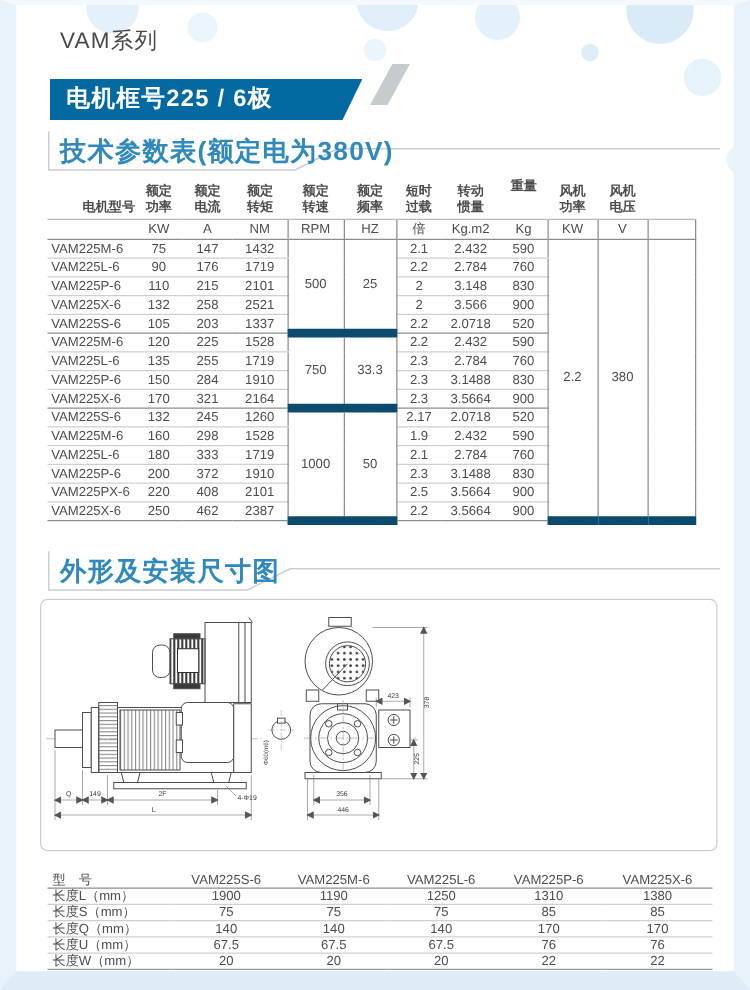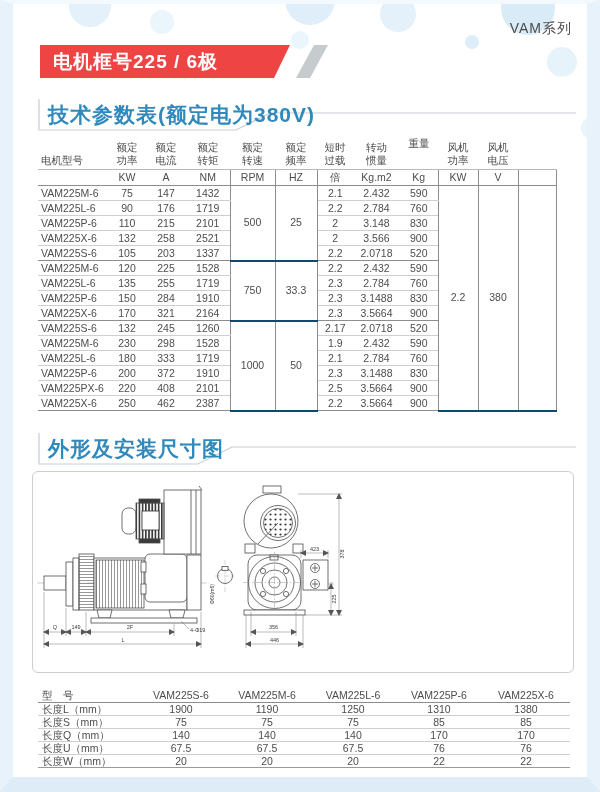--- a/index.html
+++ b/index.html
@@ -8,47 +8,47 @@
     background:#ffffff;
     font-family:"Liberation Sans","DejaVu Sans",sans-serif;
     color:#4d4d4d;
   }
   .edge-frame{position:absolute;inset:0;pointer-events:none;
     border-left:13px solid #e7f2fa;border-right:13px solid #e7f2fa;
     border-bottom:15px solid #ddecf7;border-top:4px solid #f3f9fd;z-index:5;}
   .bubbles{position:absolute;top:0;left:0;z-index:0;}
   .page{position:relative;z-index:2;padding:20px 28px 0 38px;}
 
-  .series-title{font-size:14px;color:#4a4a4a;margin-left:0;letter-spacing:1px;text-align:right;}
+  .series-title{font-size:18px;color:#4a4a4a;margin-left:10px;letter-spacing:1px;}
 
   .banner-wrap{position:relative;height:33px;margin-top:7px;width:320px;}
-  .banner{position:absolute;left:2px;top:0;width:250px;height:34px;background:#ef4444;
+  .banner{position:absolute;left:2px;top:12px;width:250px;height:34px;background:#0369a1;
     clip-path:polygon(0 0,250px 0,234px 33px,0 33px);}
   .banner span{display:block;line-height:33px;padding-left:13px;color:#ffffff;
     font-size:19px;font-weight:bold;letter-spacing:1px;}
   .banner-slash{position:absolute;left:258px;top:0;width:34px;height:33px;background:#c6cbce;
     clip-path:polygon(18px 0,32px 0,14px 33px,0 33px);}
 
   .sec-header{position:relative;height:38px;margin-top:15px;}
   .sec-header svg{position:absolute;left:0;top:0;}
   .sec-header .sec-title{position:absolute;left:10px;top:8px;font-size:21px;
     font-weight:600;color:#3089bb;letter-spacing:1px;}
 
   table{border-collapse:collapse;table-layout:fixed;}
   .spec{width:518px;margin-top:6px;font-size:10.5px;color:#4d4d4d;}
   .spec th,.spec td{font-weight:normal;text-align:center;padding:0;line-height:13px;}
   .spec .lrow th{vertical-align:bottom;white-space:pre-line;height:30px;
-    border-bottom:1px solid #b9b9b9;padding-bottom:2px;}
+    border-bottom:1px solid #b9b9b9;padding-bottom:2px;font-weight:bold;}
   .spec .lrow th.top{vertical-align:top;margin-top:14px;}
-  .spec .lrow th.model{text-align:left;padding-left:3px;}
+  .spec .lrow th.model{text-align:right;padding-left:3px;}
   .spec .urow th{height:15px;border-bottom:1px solid #8d8d8d;}
   .spec td{height:14px;border-bottom:1px solid #cfcfcf;}
   .spec td.model{text-align:left;padding-left:3px;}
   .spec .vl{border-left:1px solid #8d8d8d;border-right:1px solid #8d8d8d;}
-  .spec .gcell{border-bottom:2px solid #0c4a6e;}
+  .spec .gcell{border-bottom:7px solid #0c4a6e;}
   .spec tr.gend td{border-bottom:1px solid #8d8d8d;}
 
   .draw-box{width:540px;height:200px;margin-top:6px;margin-left:-6px;
     border:1px solid #c9ced3;border-radius:6px;background:#fff;}
 
   .dim{width:532px;margin-top:16px;font-size:10.5px;color:#4d4d4d;}
   .dim th,.dim td{font-weight:normal;text-align:center;padding:0;height:12px;line-height:12px;}
   .dim th{border-bottom:1px solid #8d8d8d;height:13px;}
   .dim td{border-bottom:1px solid #cfcfcf;}
   .dim tr.end td{border-bottom:1px solid #9a9a9a;}
@@ -238,21 +238,21 @@
       <td>245</td>
       <td>1260</td>
       <td class="vl gcell" rowspan="6">1000</td>
       <td class="vl gcell" rowspan="6">50</td>
       <td>2.17</td>
       <td>2.0718</td>
       <td>520</td>
     </tr>
     <tr>
       <td class="model">VAM225M-6</td>
-      <td>230</td>
+      <td>160</td>
       <td>298</td>
       <td>1528</td>
       <td>1.9</td>
       <td>2.432</td>
       <td>590</td>
     </tr>
     <tr>
       <td class="model">VAM225L-6</td>
       <td>180</td>
       <td>333</td>

